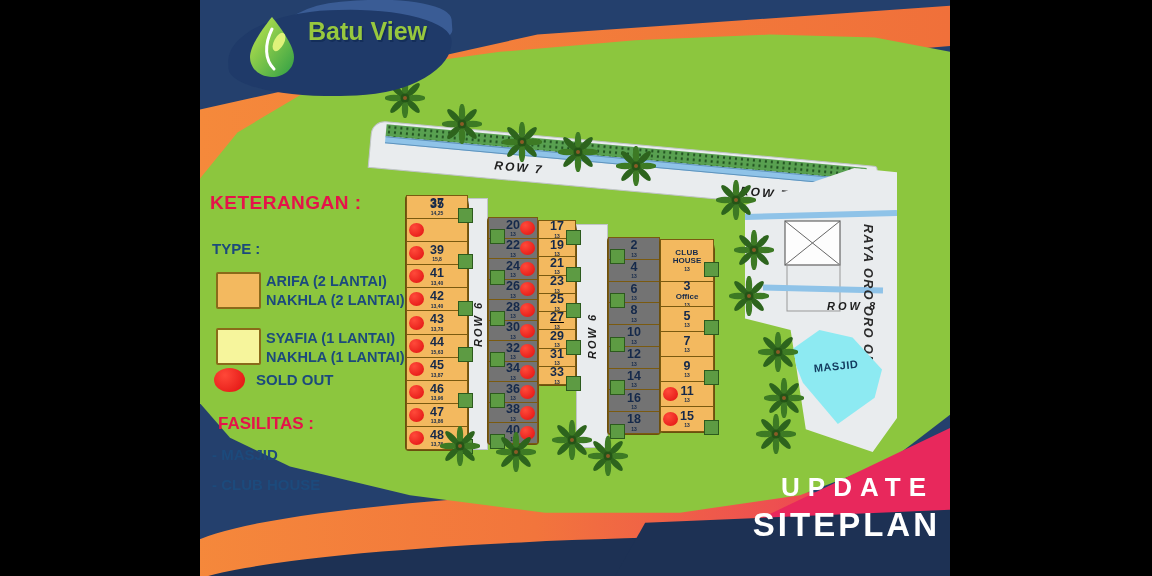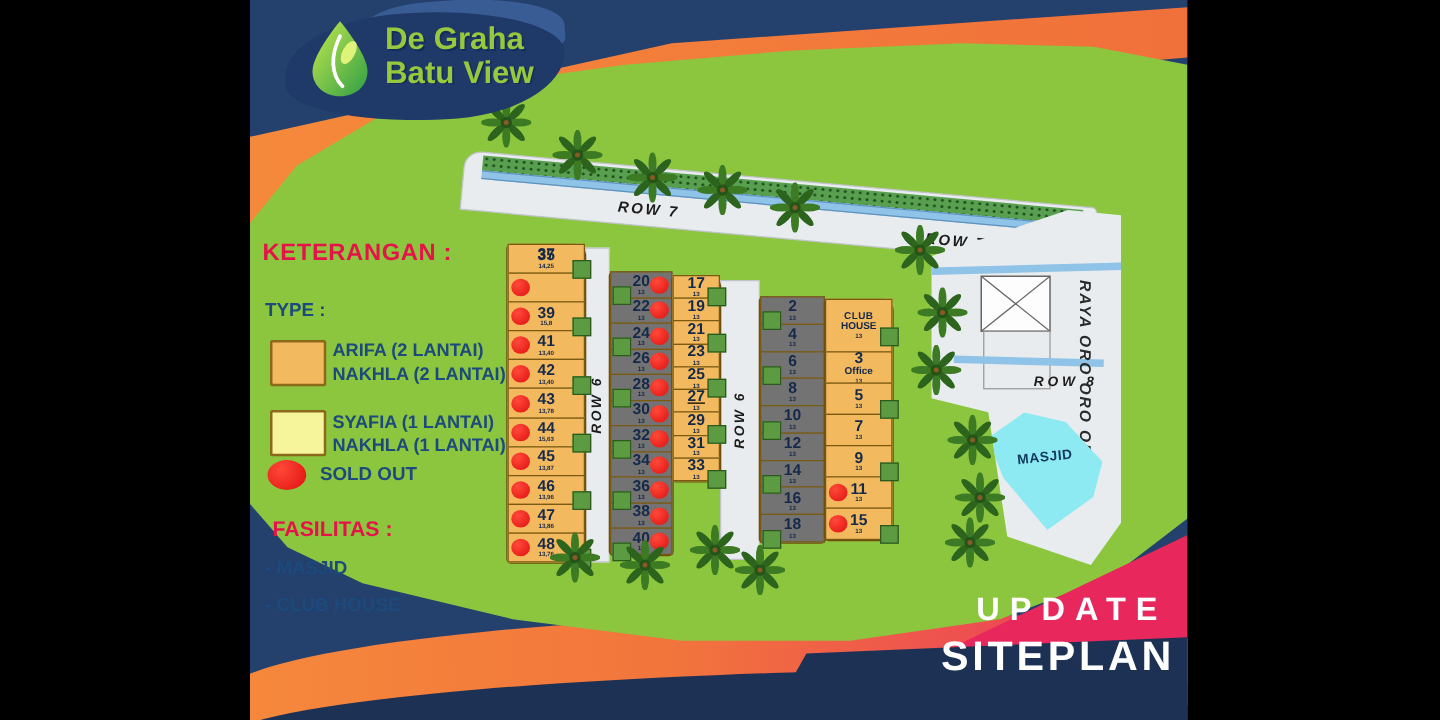--- a/index.html
+++ b/index.html
@@ -578,21 +578,20 @@
           <linearGradient id="lg" x1="0" y1="0" x2="1" y2="1">
             <stop offset="0" stop-color="#c6e94e"></stop>
               <stop offset="1" stop-color="#2f9e45"></stop>
           </linearGradient>
         </defs>
         <path d="M28 1 C28 1 6 27 6 41 C6 53 16 61 28 61 C40 61 50 53 50 41 C50 27 28 1 28 1 Z" fill="url(#lg)"></path>
         <path d="M28 13 C20 29 21 44 30 53" fill="none" stroke="#ffffff" stroke-width="3" stroke-linecap="round"></path>
         <ellipse cx="35" cy="26" rx="5" ry="10" fill="#dff27a" transform="rotate(28 35 26)"></ellipse>
       </svg>
       <div class="logo-text">
-        <div>De Graha</div>
         <div>Batu View</div>
       </div>
     </div>
 
     <div class="legend">
       <div class="lg-heading">KETERANGAN :</div>
       <div class="lg-type">TYPE :</div>
       <div class="lg-swatch sw1"></div>
       <div class="lg-lines t1">
         <div>ARIFA (2 LANTAI)</div>

